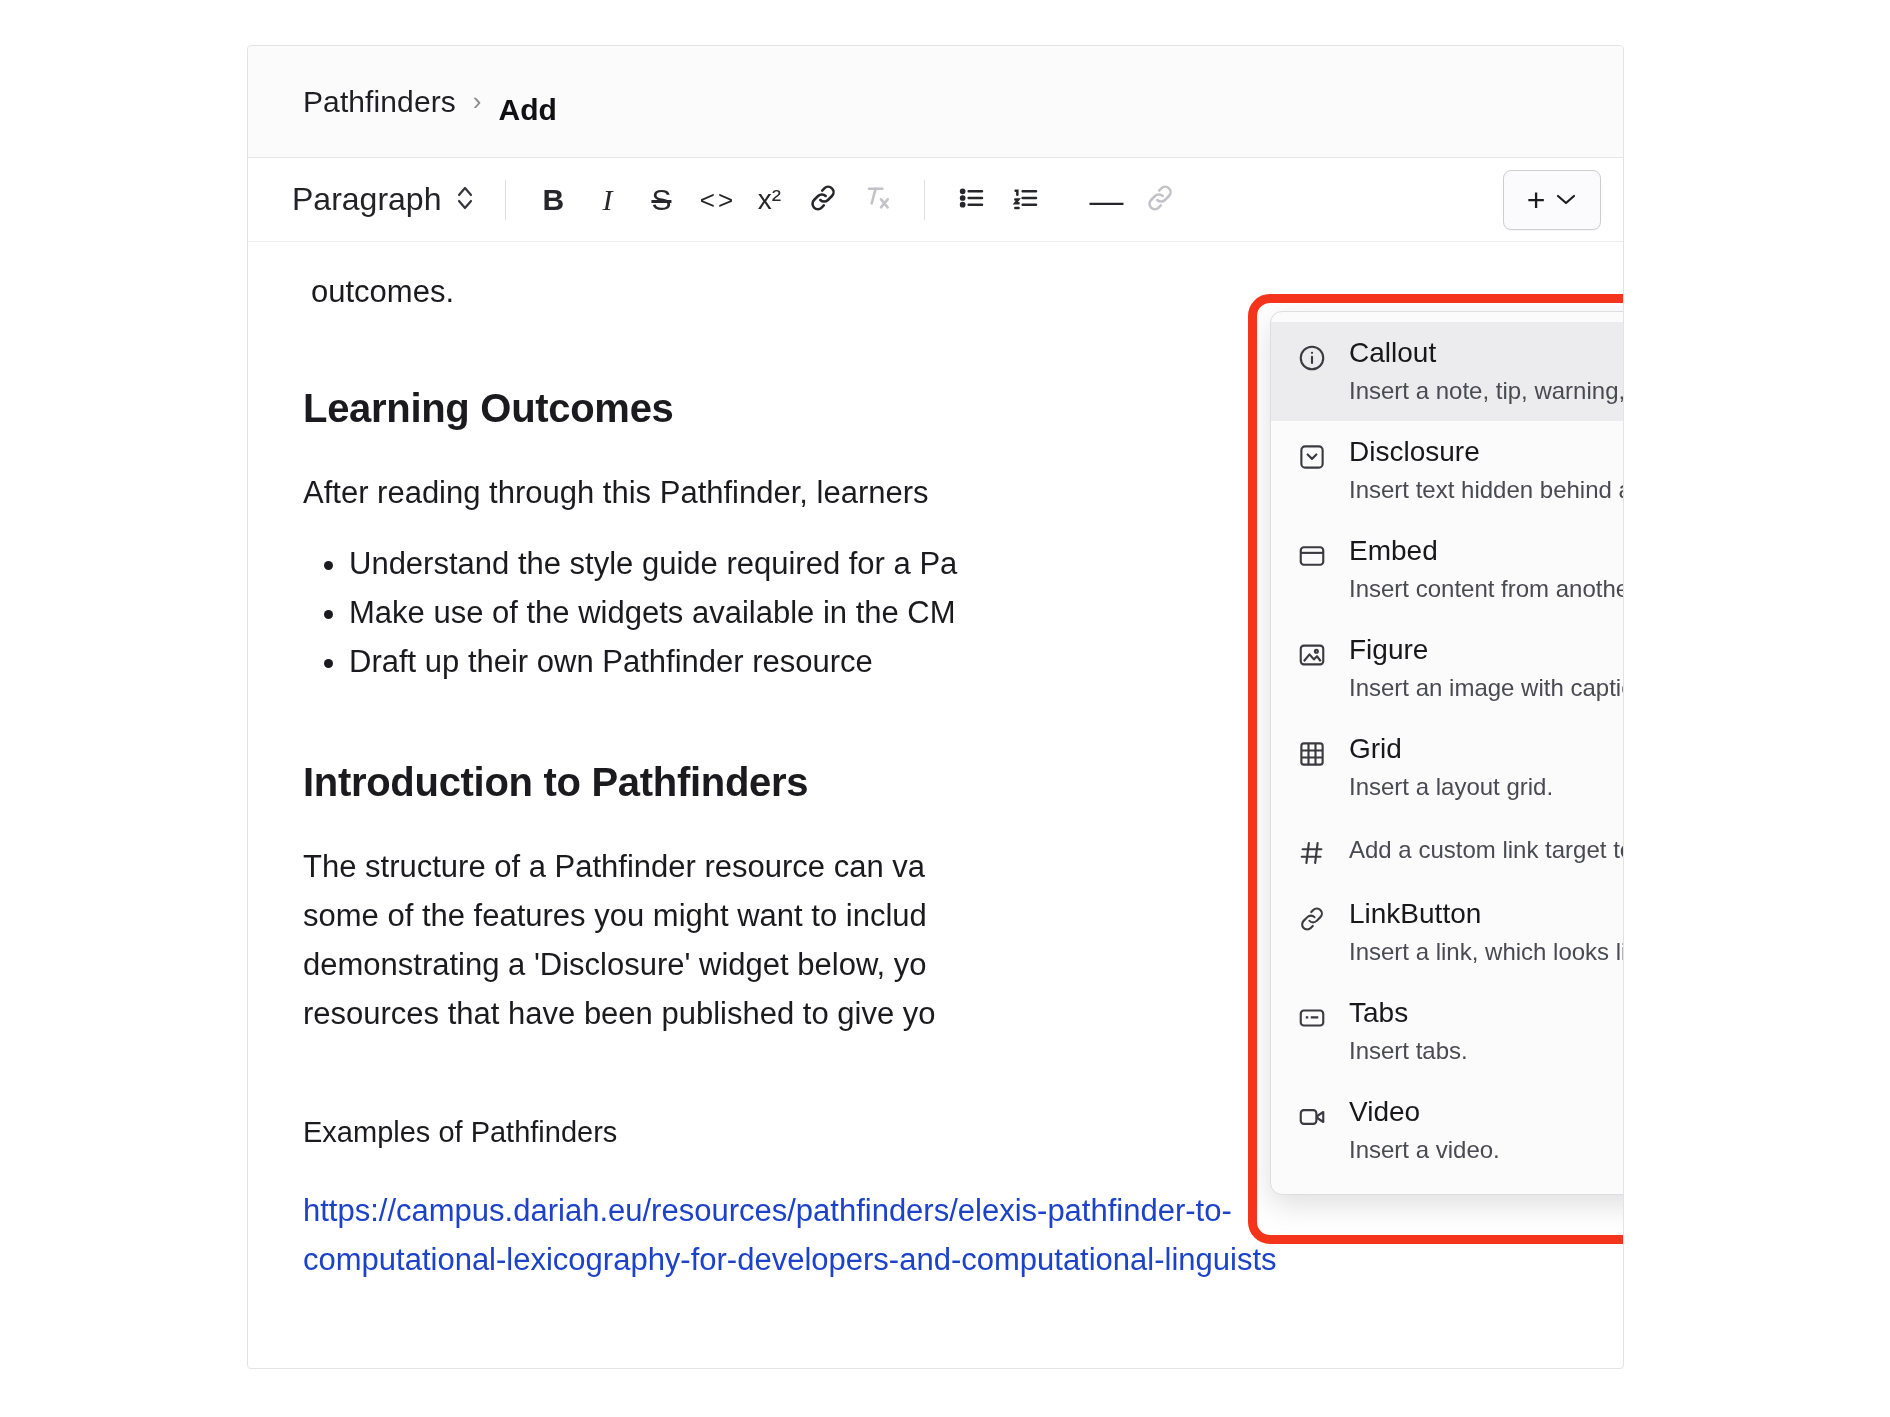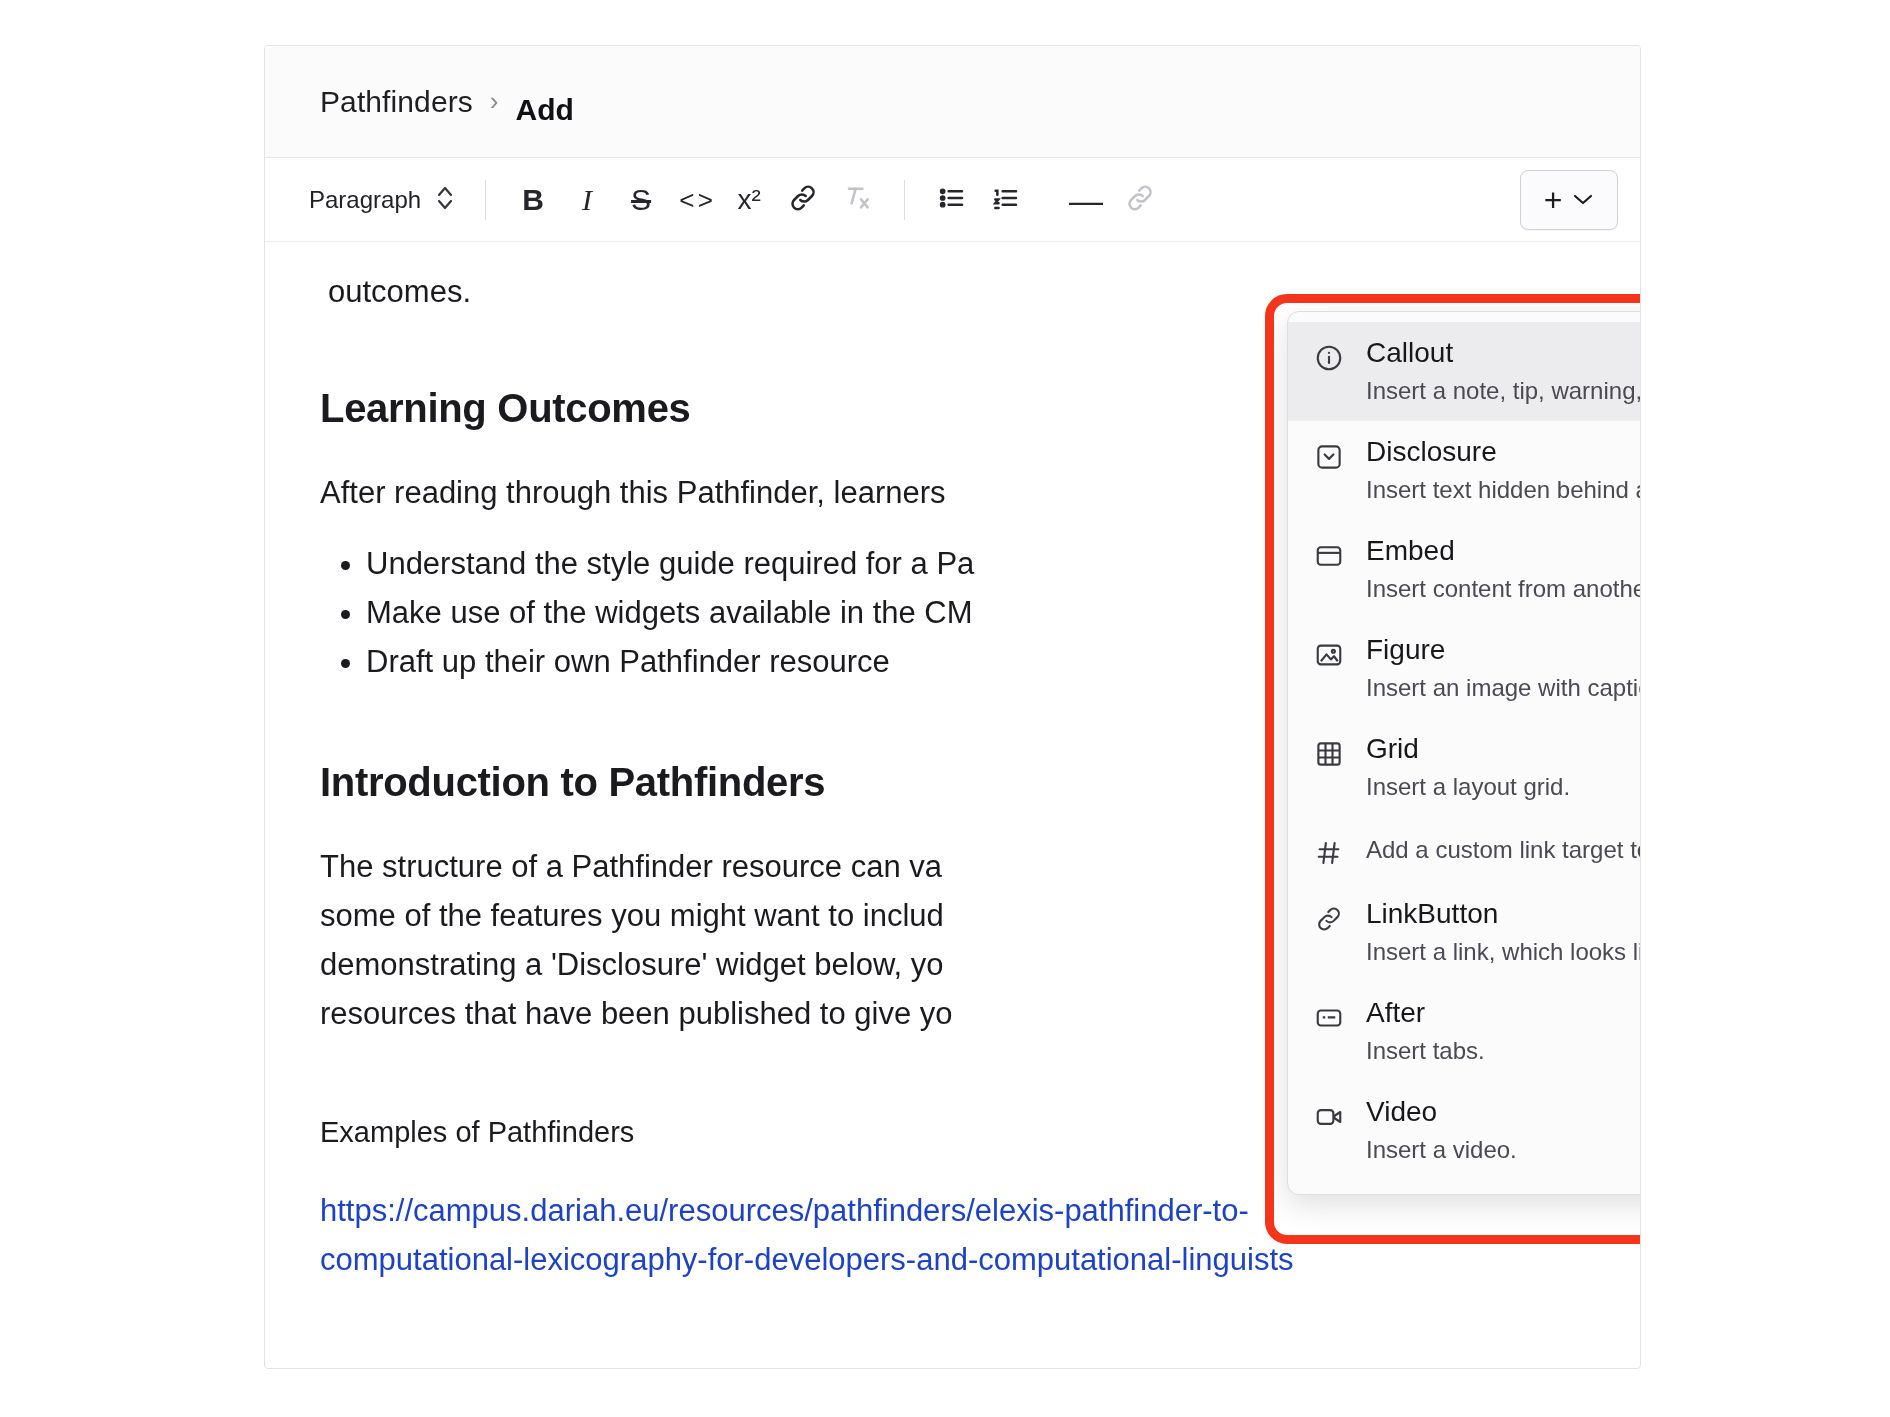--- a/index.html
+++ b/index.html
@@ -15,21 +15,21 @@
   #root {
     position: relative;
     width: 1890px;
     height: 1417px;
     background: #ffffff;
   }
 
   
   .editor-window {
     position: absolute;
-    left: 264px;
+    left: 247px;
     top: 45px;
     width: 1375px;
     height: 1322px;
     background: #ffffff;
     border: 1px solid #e3e3e6;
     border-radius: 4px;
     overflow: hidden;
   }
 
   
@@ -72,21 +72,21 @@
   }
   .para-select {
     display: flex;
     align-items: center;
     gap: 14px;
     padding: 6px 10px 6px 14px;
     border-radius: 6px;
     cursor: pointer;
   }
   .para-select .label {
-    font-size: 24px;
+    font-size: 32px;
     color: #232327;
   }
   .tb-sep {
     width: 1px;
     height: 40px;
     background: #dedee2;
     margin: 0 20px;
   }
   .tb-btn {
     width: 54px;
@@ -459,21 +459,21 @@
       </div>
 
       <div class="menu-item">
         <span class="menu-icon">
           <svg width="30" height="30" viewBox="0 0 24 24" fill="none" stroke="#3a3a40" stroke-width="1.7" stroke-linejoin="round">
             <rect x="3" y="6" width="18" height="12" rx="2.5"></rect>
               <path d="M7 11.5h2M11 11.5h6"></path>
           </svg>
         </span>
         <span class="menu-text">
-          <span class="menu-title">After</span>
+          <span class="menu-title">Tabs</span>
           <span class="menu-desc">Insert tabs.</span>
         </span>
       </div>
 
       <div class="menu-item">
         <span class="menu-icon">
           <svg width="30" height="30" viewBox="0 0 24 24" fill="none" stroke="#3a3a40" stroke-width="1.7" stroke-linejoin="round">
             <rect x="3" y="6.5" width="12.5" height="11" rx="2.5"></rect>
               <polygon points="16.5,11 21,8 21,16 16.5,13"></polygon>
           </svg>

